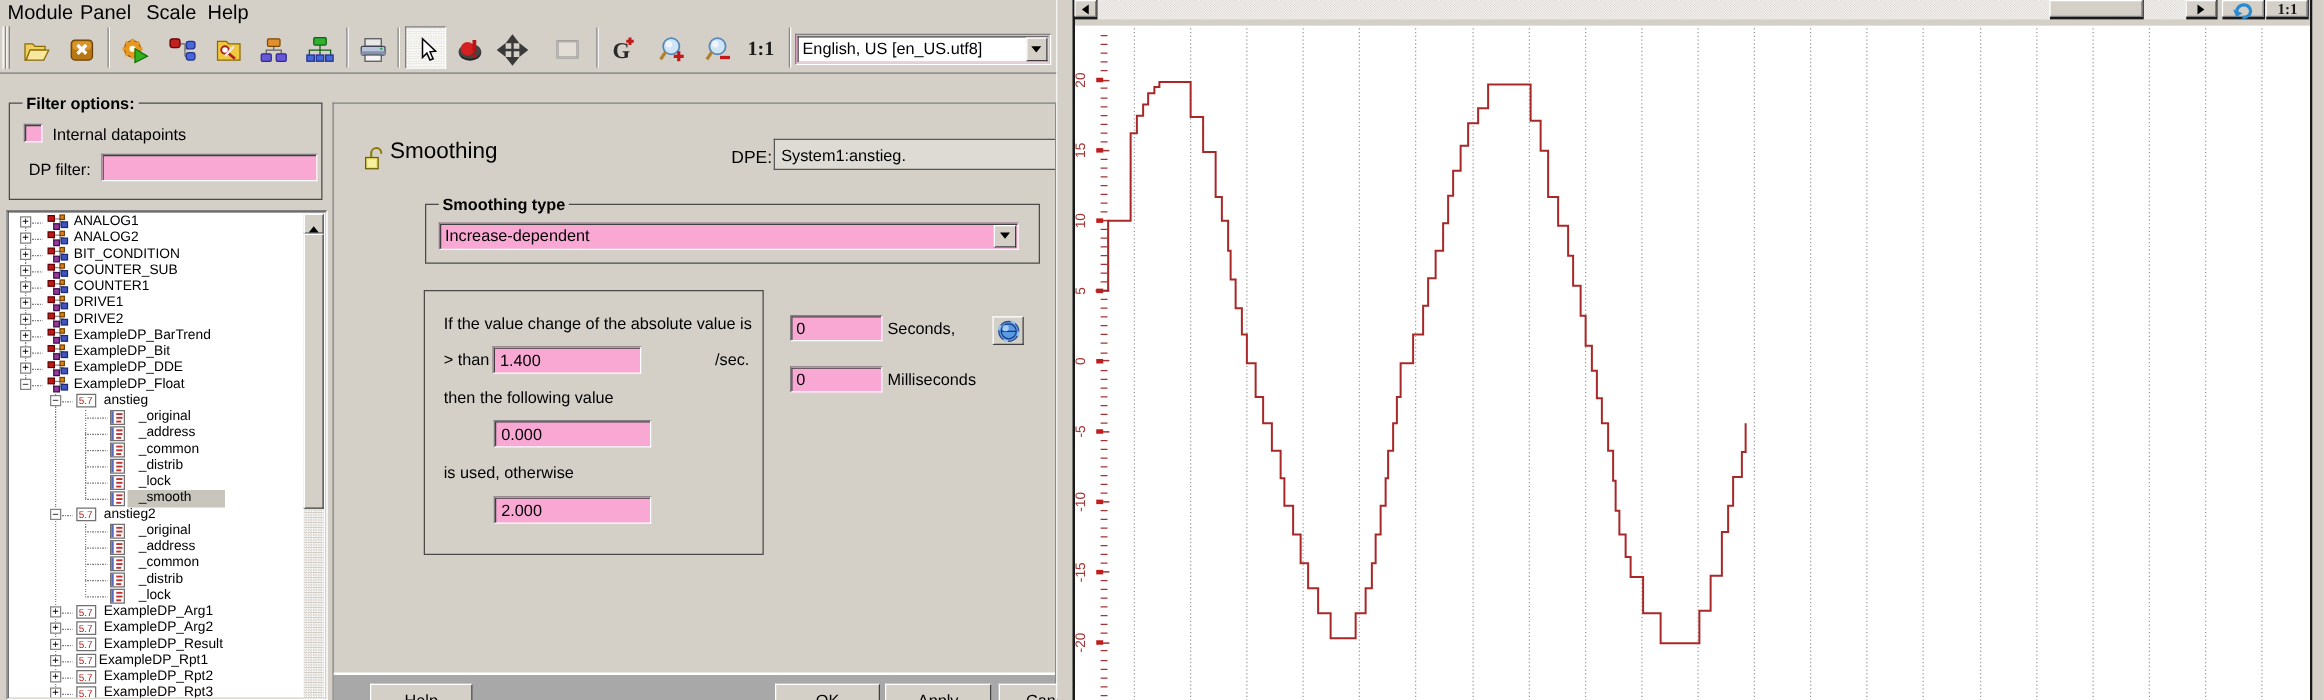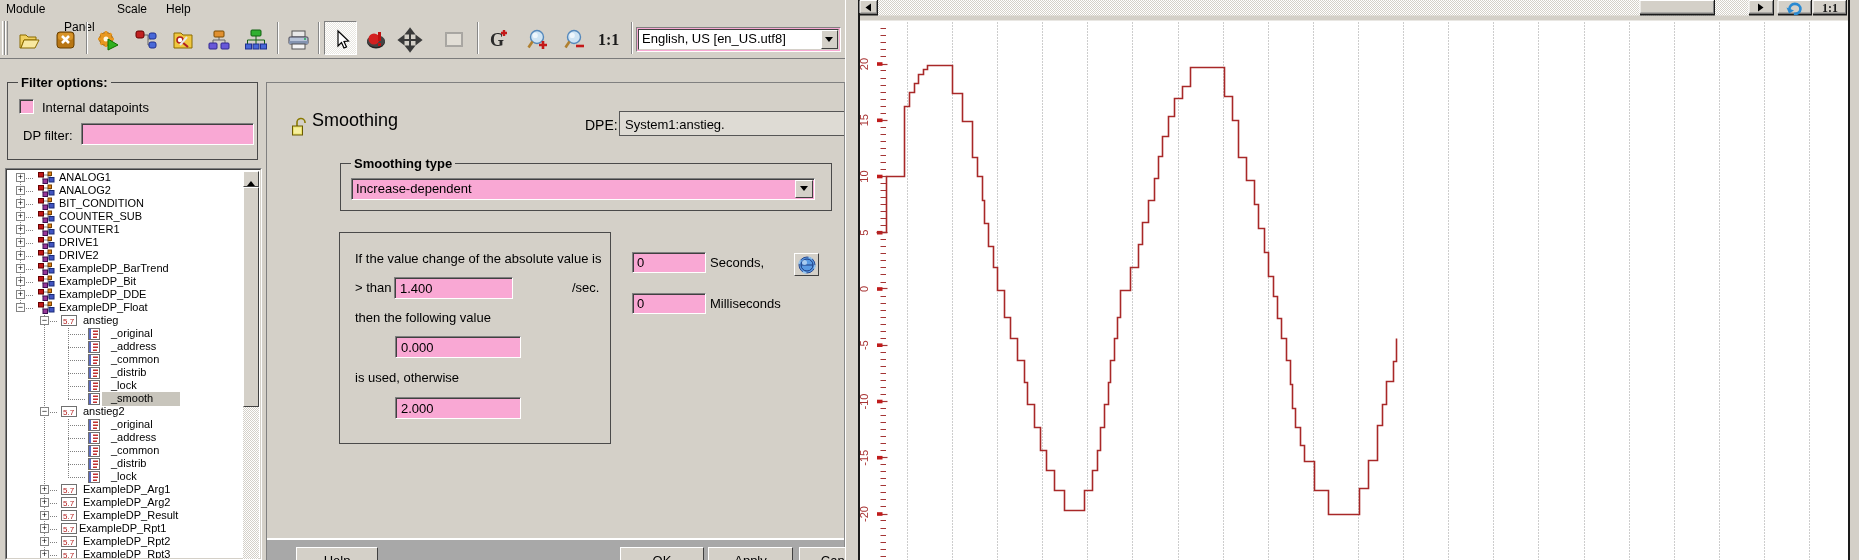--- a/index.html
+++ b/index.html
@@ -7,23 +7,23 @@
 .sunk{border:1px solid;border-color:#808080 #fff #fff #808080;background:#f9a8d4}
 .raised{border:1px solid;border-color:#fff #404040 #404040 #fff;background:#d4d0c8}
 .gb{border:1px solid #4a4a4a}
 .gbt{position:absolute;top:-8px;left:10px;background:#d4d0c8;padding:0 3px;font-weight:bold}
 .row{position:absolute;height:13px;line-height:13px;font-size:11px;white-space:nowrap}
 .ebox{position:absolute;width:9px;height:9px;background:#fff;border:1px solid #848484;font-size:9px;line-height:7px;text-align:center;color:#000}
 svg{position:absolute;overflow:visible}
 </style></head>
 <body>
 
-<div class="abs" style="left:0;top:0;width:846px;height:17px;background:#d4d0c8;font-size:12px">
+<div class="abs" style="left:0;top:0;width:846px;height:17px;background:#d4d0c8;font-size:16px">
 <span class="abs" style="left:6px;top:2px">Module</span>
-<span class="abs" style="left:64px;top:20px">Panel</span>
+<span class="abs" style="left:64px;top:2px">Panel</span>
 <span class="abs" style="left:117px;top:2px">Scale</span>
 <span class="abs" style="left:166px;top:2px">Help</span>
 </div>
 
 <div class="abs" style="left:0;top:17px;width:846px;height:42px;border-bottom:1px solid #7b7b7b">
 <div class="abs" style="left:2px;top:4px;width:3px;height:34px;border-left:1px solid #fff;border-right:1px solid #888"></div>
 <div class="abs" style="left:5px;top:4px;width:3px;height:34px;border-left:1px solid #fff;border-right:1px solid #888"></div>
 <svg style="left:18px;top:12px" width="22" height="22">
       <path d="M2 6 h6 l2 2 h8 v3 H6 l-3 8 H2 Z" fill="#f0d060" stroke="#8a6a00"></path>
 <path d="M6 11 h15 l-4 8 H3 Z" fill="#f8e8a0" stroke="#8a6a00"></path>

